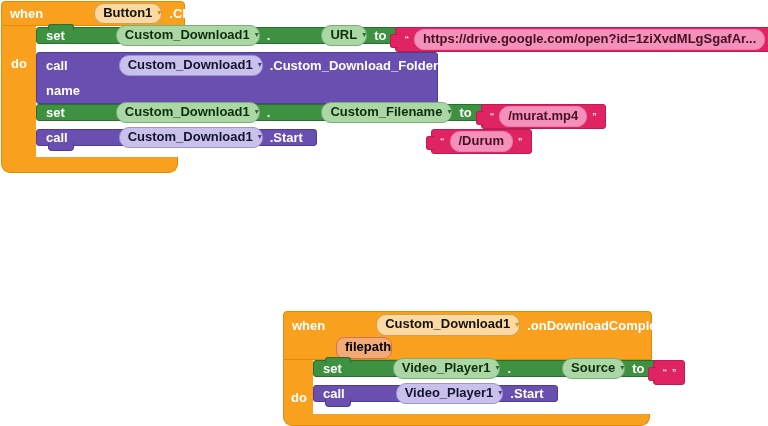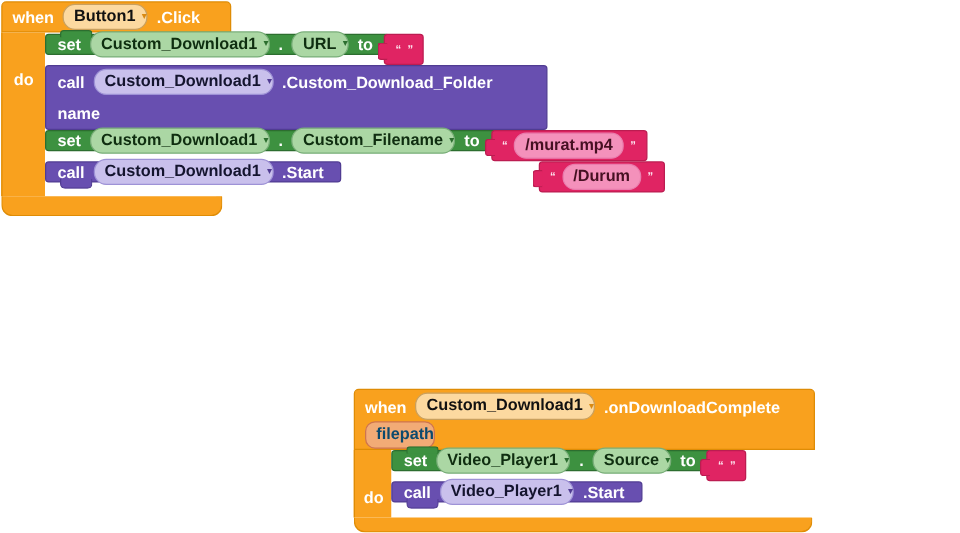--- a/index.html
+++ b/index.html
@@ -25,25 +25,25 @@
   .ev-bar{
     background:#F9A11E;border:1px solid #DF8C05;border-top:none;box-sizing:border-box;
     border-radius:0 0 9px 9px;
   }
   .do-lbl{display:block;padding:5px 0 0 9px;color:#fff;margin-top:25px;}
 
   
   .pill{
     display:inline-flex;align-items:center;gap:5px;
     border-radius:10px;padding:1px 0 2px 8px;line-height:1.25;
-    white-space:nowrap;box-sizing:border-box;
+    white-space:nowrap;box-sizing:border-box;margin-left:44px;
   }
   .pill-event{background:#FCD9A0;border:1px solid #C9A05E;color:#111;}
   .pill-event .caret{color:#D98A13;}
-  .pill-param{background:#F2AB76;border:1px solid #CE7450;color:#0c4a6e;border-radius:8px;}
+  .pill-param{background:#F2AB76;border:1px solid #CE7450;color:#000000;border-radius:8px;}
   .pill-set{background:#ABD7A4;border:1px solid #79AE79;color:#0F2E10;}
   .pill-set .caret{color:#2C6E2F;}
   .pill-call{background:#C9C0EC;border:1px solid #9E92D6;color:#14142E;}
   .pill-call .caret{color:#503C92;}
   .caret{font-size:8px;line-height:1;}
 
   
   .stack-col{display:flex;flex-direction:column;align-items:flex-start;}
   .row{display:flex;align-items:flex-start;position:relative;}
   .blk{
@@ -122,20 +122,21 @@
         </span>
         <span class="lbl">.</span>
         <span class="pill pill-set">
           <span>URL</span>
           <span class="caret">▾</span>
         </span>
         <span class="lbl">to</span>
       </div>
       <div class="blk-text">
         <span class="qt">“</span>
+        <span class="pill-text">https://drive.google.com/open?id=1ziXvdMLgSgafAr...</span>
         <span class="qt">”</span>
       </div>
     </div>
 
     <div class="row">
       <div class="blk-call-multi" style="width:402px;height:52px;">
         <div class="sub">
           <span class="lbl">call</span>
           <span class="pill pill-call">
             <span>Custom_Download1</span>

